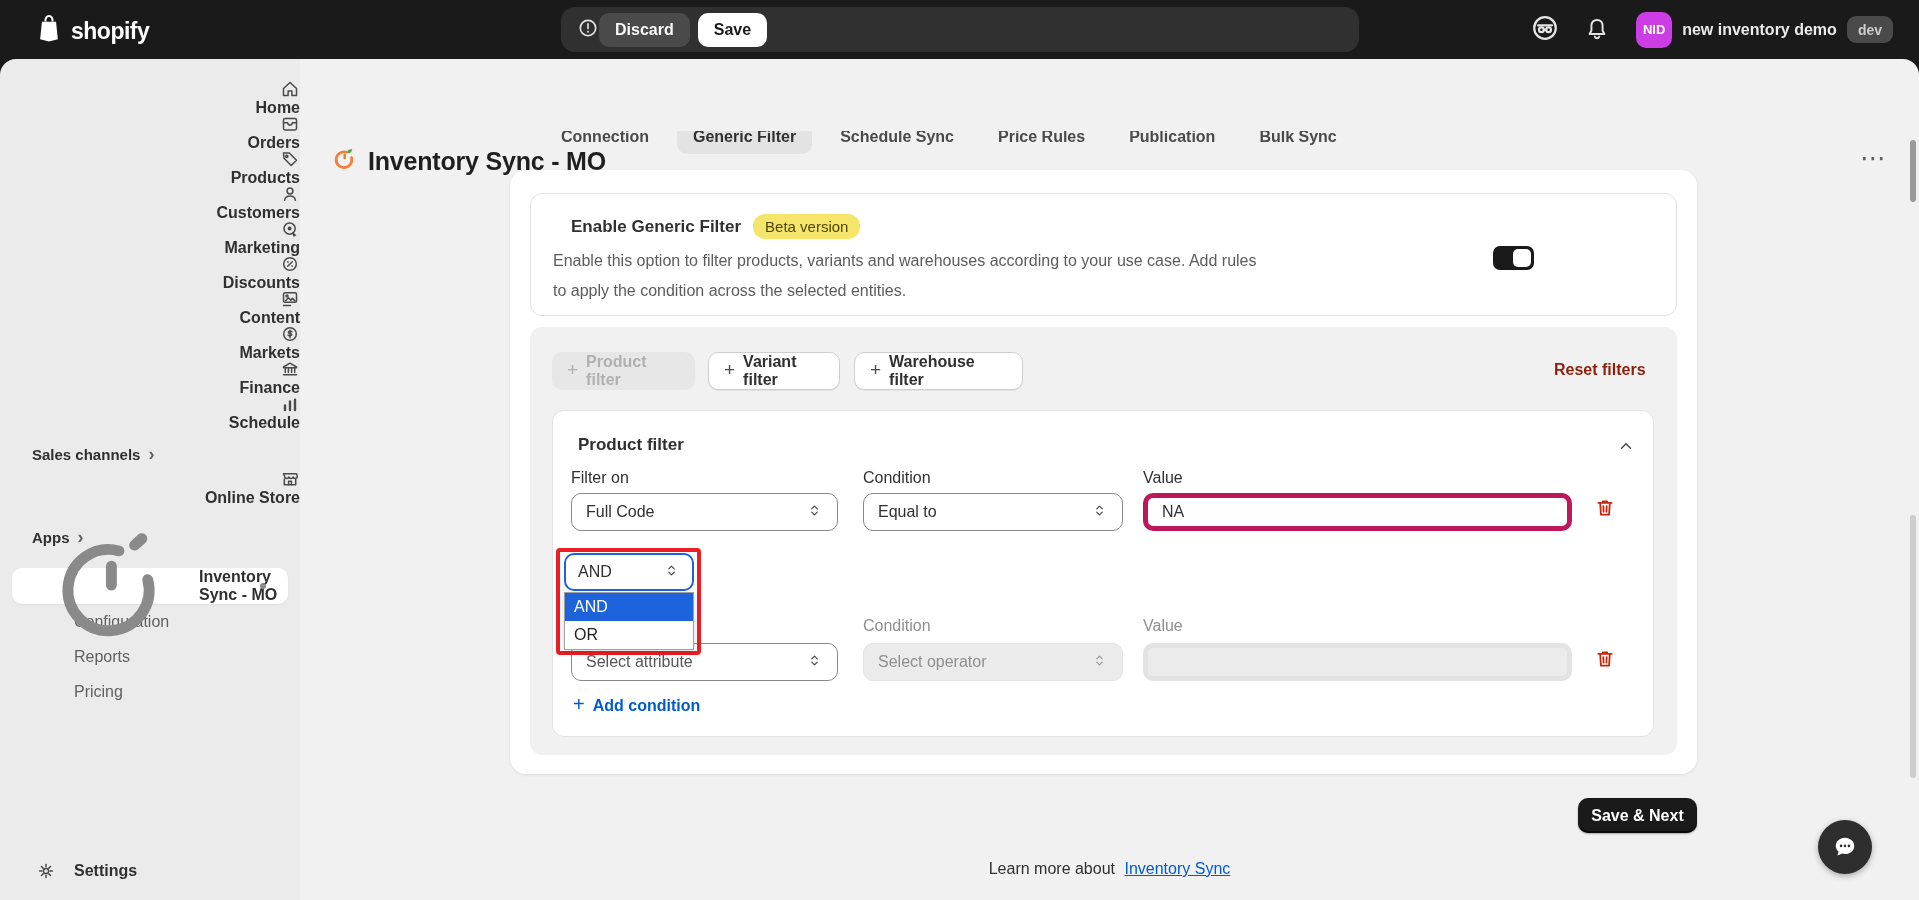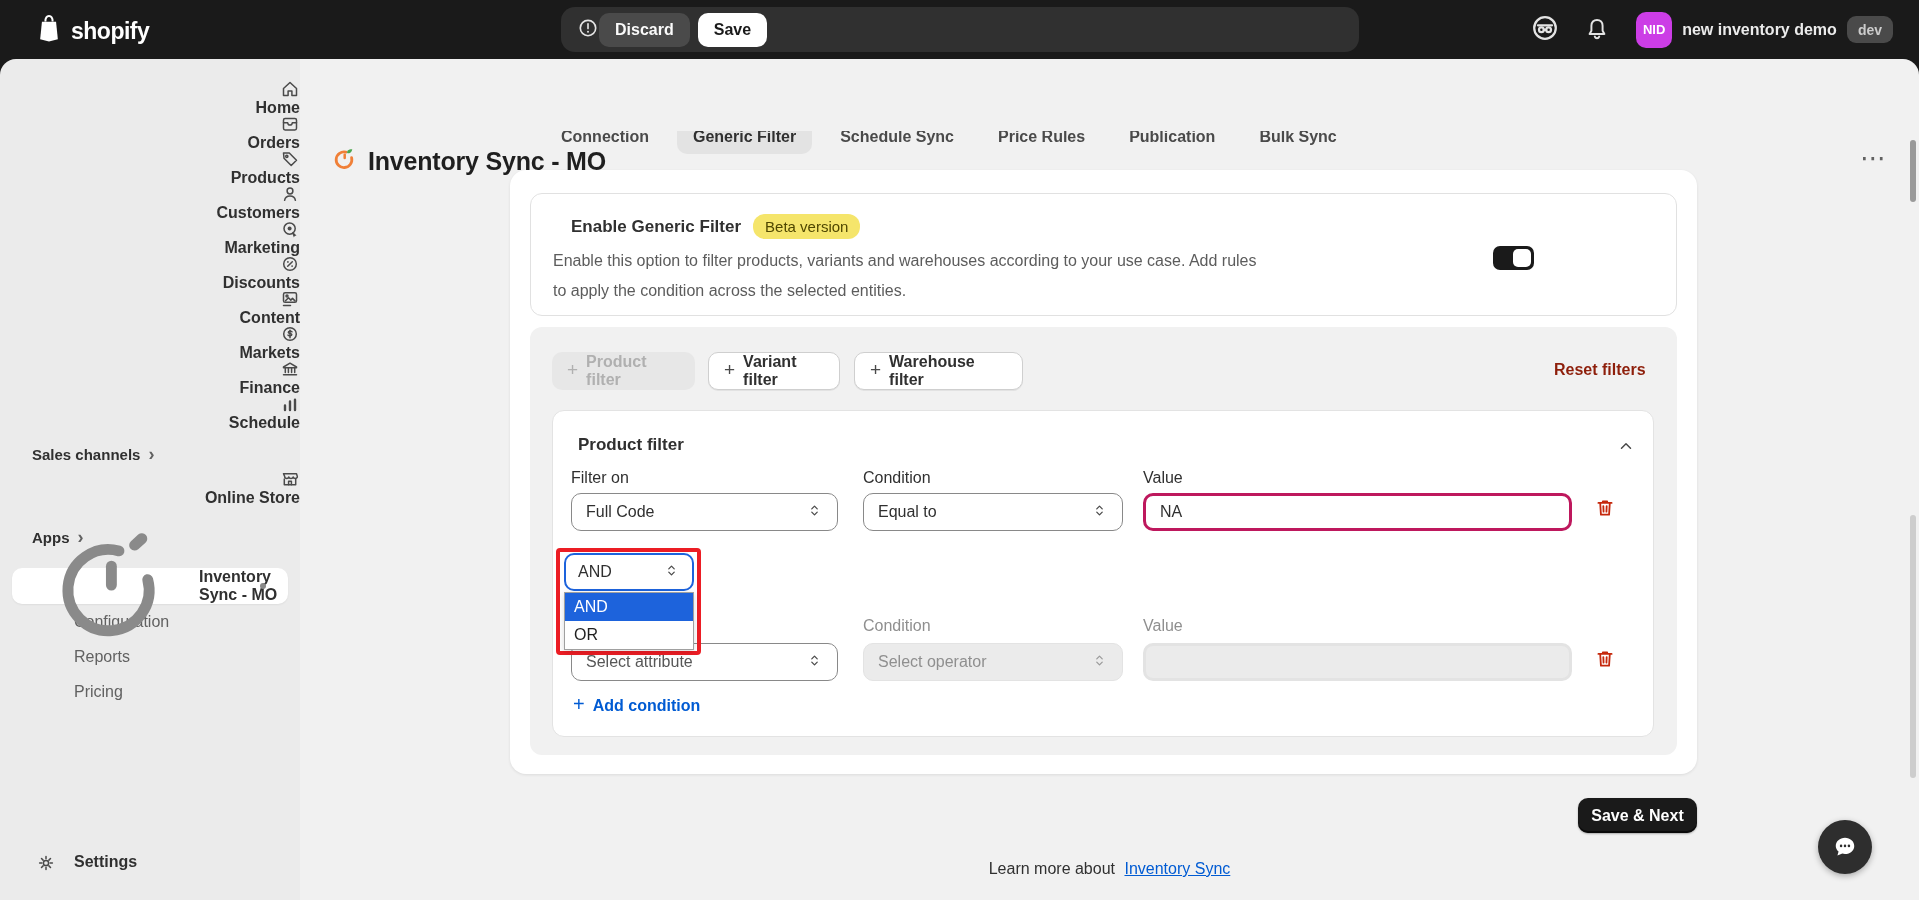--- a/index.html
+++ b/index.html
@@ -37,21 +37,21 @@
   .nav-label { margin-left:18px; font-size:16px; font-weight:600; color:#303030; }
   .nav-header { height:30px; display:flex; align-items:center; padding-left:32px; font-size:15px; font-weight:600;
                 color:#303030; cursor:pointer; }
   .nav-header .chev { color:#616161; font-size:18px; margin-left:8px; }
   .app-row { height:36px; margin:16px 12px 0 12px; background:#ffffff; border-radius:10px; display:flex;
              align-items:center; padding-left:24px; box-shadow:0 1px 2px rgba(0,0,0,.06); cursor:pointer; position:relative; }
   .app-row .nav-label { margin-left:18px; }
   .app-dot { position:absolute; right:22px; width:6px; height:6px; border-radius:50%; background:#8a8a8a; }
   .sub-row { height:35px; display:flex; align-items:center; padding-left:74px; font-size:16px; font-weight:500;
              color:#616161; cursor:pointer; }
-  .settings-row { position:absolute; left:0; bottom:12px; width:100%; height:35px; display:flex; align-items:flex-start;
+  .settings-row { position:absolute; left:0; bottom:12px; width:100%; height:35px; display:flex; align-items:center;
                   padding-left:36px; cursor:pointer; }
   svg.icon { stroke:#4a4a4a; fill:none; stroke-width:1.5; stroke-linecap:round; stroke-linejoin:round; }
   svg.icon-w { stroke:#e3e3e3; fill:none; stroke-width:1.5; stroke-linecap:round; stroke-linejoin:round; }
 
   
   .page-title-row { position:absolute; left:30px; top:86px; display:flex; align-items:center; }
   .page-title { font-size:25px; font-weight:650; color:#1f1f1f; margin-left:10px; letter-spacing:-0.2px; }
   .more-menu { position:absolute; left:1560px; top:84px; color:#616161; font-size:26px; letter-spacing:2px; cursor:pointer; }
   .tabs-clip { position:absolute; left:245px; top:72px; width:1100px; height:23px; overflow:hidden; }
   .tabs-row { display:flex; gap:12px; margin-top:-11px; }
@@ -86,21 +86,21 @@
              border:1px solid #e3e3e3; border-radius:12px; }
   .pf-title { position:absolute; left:278px; top:376px; font-size:17px; font-weight:650; color:#303030; }
   .pf-collapse { position:absolute; left:1316px; top:377px; cursor:pointer; }
   .flabel { position:absolute; font-size:16px; color:#303030; }
   .flabel.dim { color:#8f8f8f; }
   .sel { position:absolute; height:38px; background:#fff; border:1px solid #898989; border-radius:10px;
          display:flex; align-items:center; padding:0 14px; font-size:16px; color:#303030; cursor:pointer; }
   .sel .stepper { margin-left:auto; }
   .sel.disabled { background:#ebebeb; border-color:#e3e3e3; color:#8f8f8f; cursor:default; }
   .sel.placeholder { color:#575757; }
-  .finput { position:absolute; height:38px; background:#fff; border:3px solid #be185d; border-radius:10px;
+  .finput { position:absolute; height:38px; background:#fff; border:5px solid #be185d; border-radius:10px;
             display:flex; align-items:center; padding:12px 14px; font-size:16px; color:#303030; }
   .finput.disabled { background:#ebebeb; border-color:#e3e3e3; }
   .trash { position:absolute; cursor:pointer; }
 
   
   .logic-block { position:absolute; left:256px; top:489px; width:145px; height:107px; z-index:6;
                  border:4px solid #ec1d24; border-radius:4px; background:transparent; }
   .logic-select { position:absolute; left:4px; top:1px; width:130px; height:38px; background:#fff;
                   border:2px solid #1d63dc; border-radius:10px; display:flex; align-items:center;
                   padding:0 12px; font-size:16px; color:#303030; cursor:pointer; }

